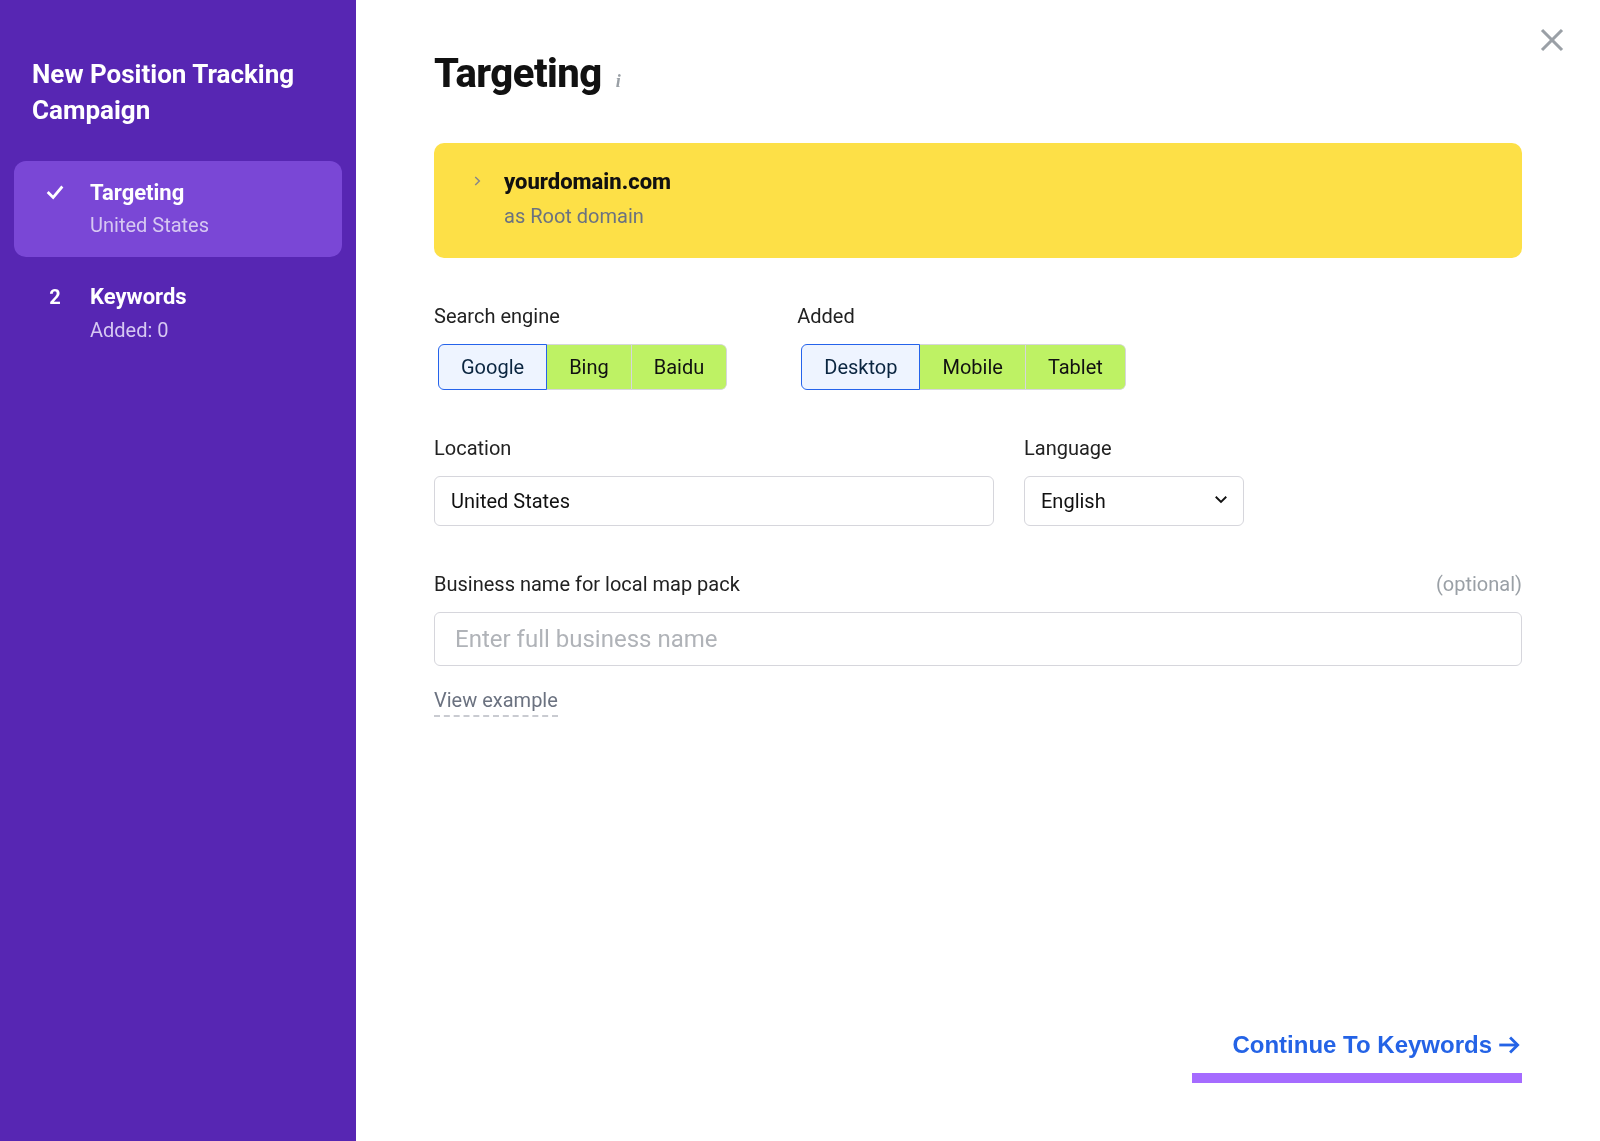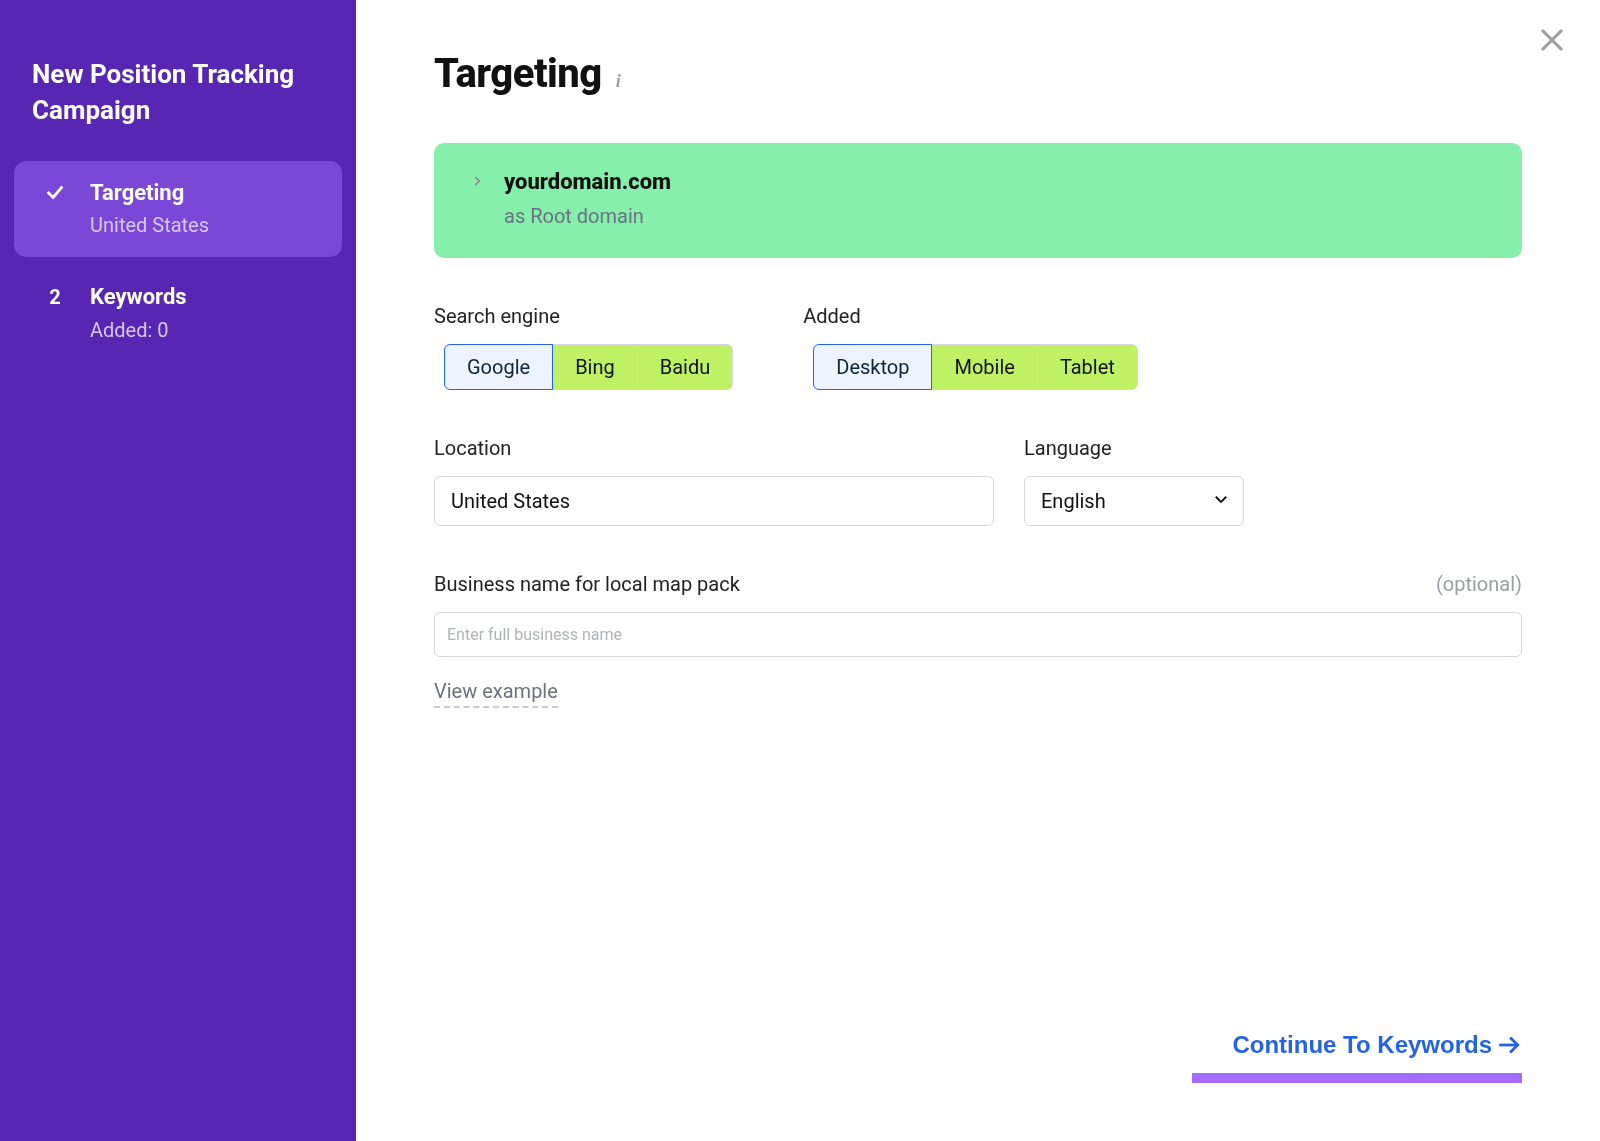--- a/index.html
+++ b/index.html
@@ -100,21 +100,21 @@
     font-size: 18px;
     color: #9aa0a6;
     font-family: Georgia, 'Times New Roman', serif;
     font-style: italic;
     font-weight: 600;
   }
 
   
   .domain-card {
     margin-top: 46px;
-    background: #86efac;
+    background: #fde047;
     border-radius: 10px;
     padding: 26px 36px 30px;
     display: flex;
     align-items: flex-start;
     gap: 20px;
   }
   .domain-caret {
     color: #86868b;
     padding-top: 4px;
   }
@@ -142,21 +142,21 @@
   .seg button {
     font: inherit;
     font-size: 20px;
     background: #bef264;
     border: 1px solid #d6d6dc;
     padding: 10px 22px;
     cursor: pointer;
     color: #111;
     margin-left: -1px;
   }
-  .seg button:first-child { margin-left: 10px; border-top-left-radius: 6px; border-bottom-left-radius: 6px; }
+  .seg button:first-child { margin-left: 4px; border-top-left-radius: 6px; border-bottom-left-radius: 6px; }
   .seg button:last-child  { border-top-right-radius: 6px; border-bottom-right-radius: 6px; }
   .seg button.sel {
     border-color: #2563eb;
     background: #eef4ff;
     color: #0a2540;
     position: relative;
     z-index: 1;
   }
 
   .row2 { display: flex; gap: 30px; margin-top: 46px; }
@@ -182,22 +182,22 @@
 
   .biz-section { margin-top: 46px; }
   .biz-header {
     display: flex; justify-content: space-between; align-items: baseline;
     margin-bottom: 16px;
     margin-top: 24px;
   }
   .optional { font-size: 20px; color: #9aa0a6; }
   .biz-input {
     width: 100%;
-    font: inherit; font-size: 16px;
-    padding: 12px 12px;
+    font: inherit; font-size: 24px;
+    padding: 12px 20px;
     border: 1px solid #d6d6dc;
     border-radius: 6px;
   }
   .biz-input::placeholder { color: #b0b3b8; }
   .view-example {
     display: inline-block;
     margin-top: 22px;
     font-size: 20px;
     color: #6b7280;
     border-bottom: 2px dashed #c9cbd1;

